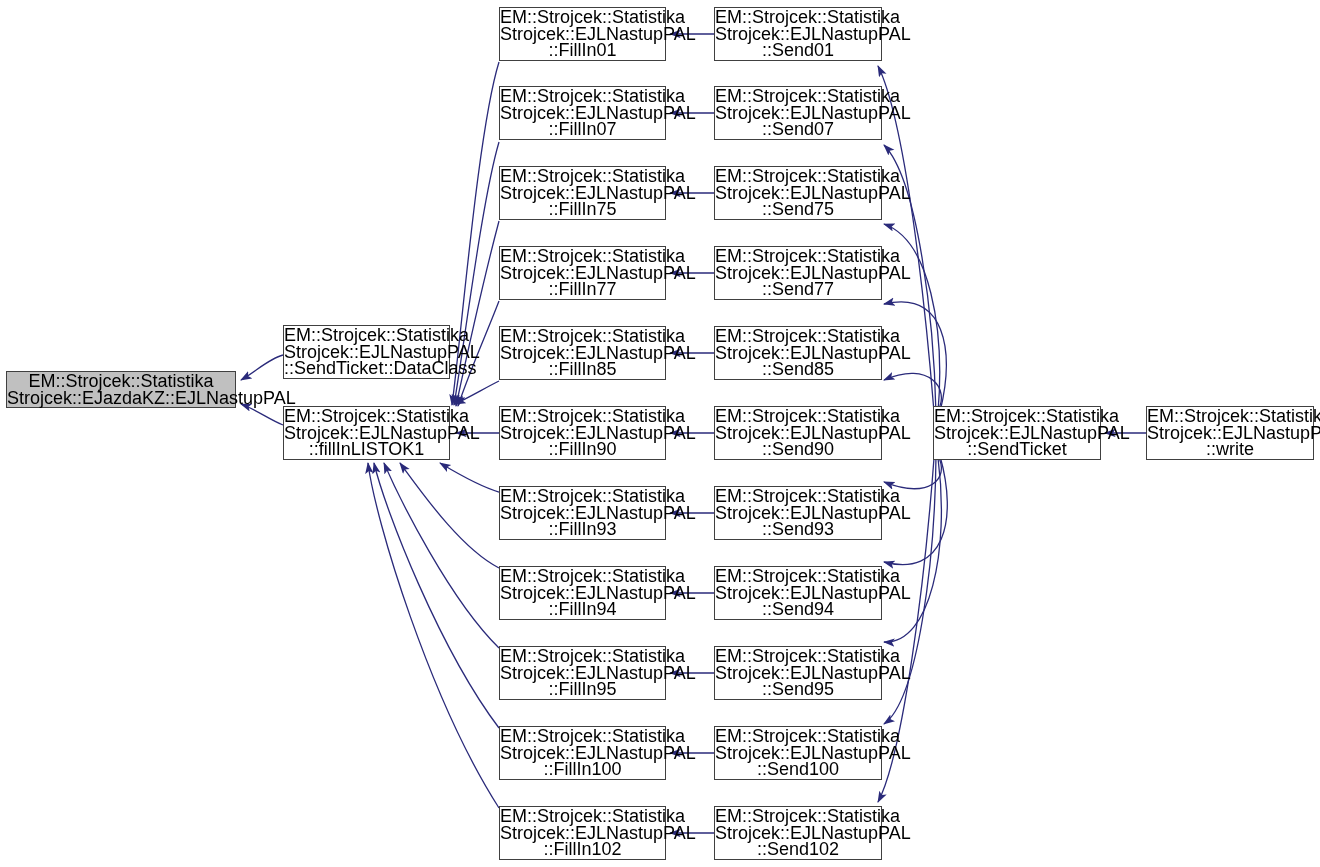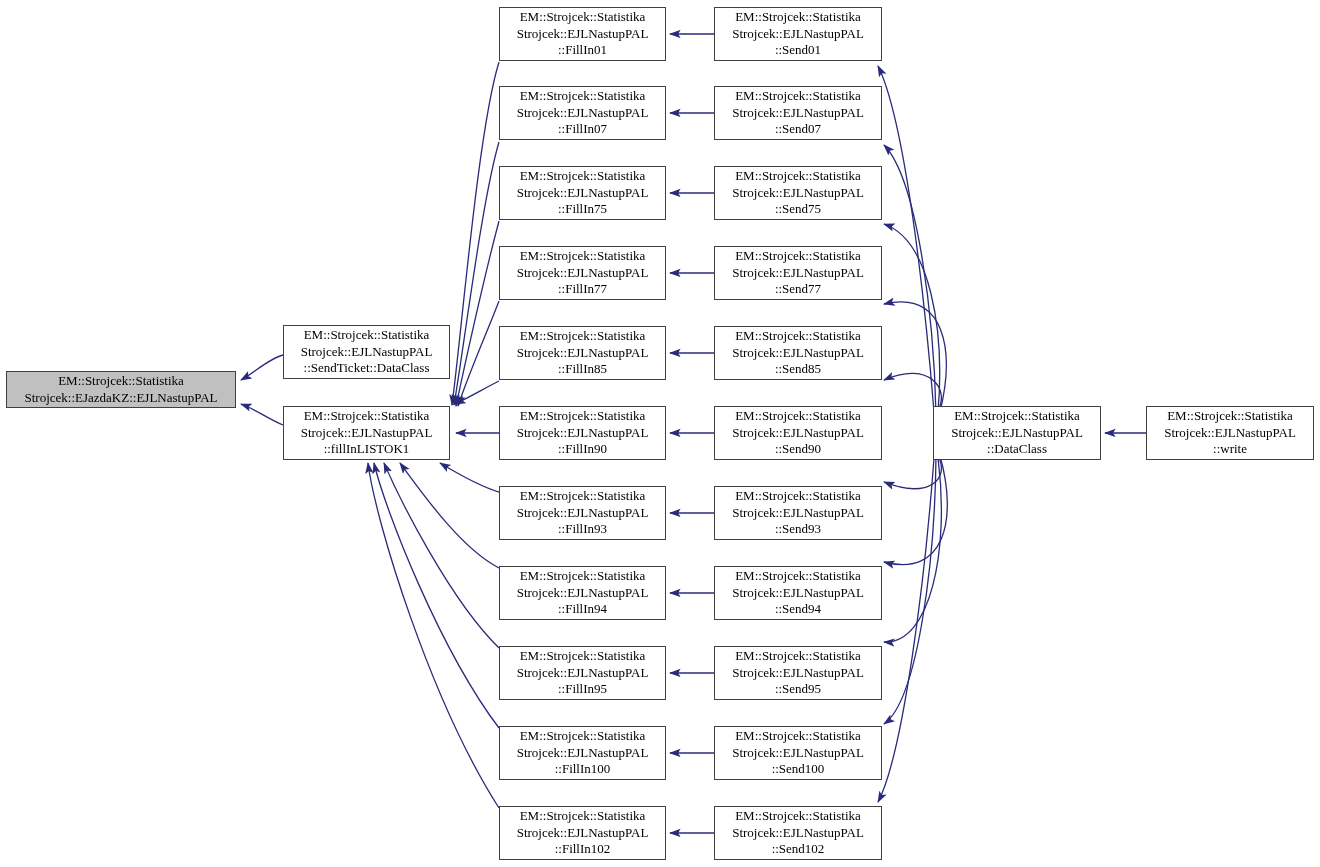--- a/index.html
+++ b/index.html
@@ -22,30 +22,29 @@
     width: 1320px;
     height: 867px;
     pointer-events: none;
   }
   .node {
     position: absolute;
     box-sizing: border-box;
     border: 1px solid #404040;
     background: #ffffff;
     color: #000000;
-    font-size: 13px;
+    font-size: 18px;
     line-height: 16.6px;
     text-align: center;
     display: flex;
     flex-direction: column;
     justify-content: center;
     align-items: center;
     white-space: pre;
     letter-spacing: 0px;
-    font-family: Liberation Serif, serif;
   }
   .node.highlight {
     background: #c0c0c0;
   }
   .node .ln {
     display: block;
     width: 100%;
   }
 </style>
 </head>
@@ -115,16 +114,16 @@
       <div class="node" style="left: 714px; top: 86px; width: 168px; height: 54px; border-color: rgb(64, 64, 64); background: rgb(255, 255, 255); color: rgb(0, 0, 0);"><span class="ln">EM::Strojcek::Statistika</span><span class="ln">Strojcek::EJLNastupPAL</span><span class="ln">::Send07</span></div>
       <div class="node" style="left: 714px; top: 166px; width: 168px; height: 54px; border-color: rgb(64, 64, 64); background: rgb(255, 255, 255); color: rgb(0, 0, 0);"><span class="ln">EM::Strojcek::Statistika</span><span class="ln">Strojcek::EJLNastupPAL</span><span class="ln">::Send75</span></div>
       <div class="node" style="left: 714px; top: 246px; width: 168px; height: 54px; border-color: rgb(64, 64, 64); background: rgb(255, 255, 255); color: rgb(0, 0, 0);"><span class="ln">EM::Strojcek::Statistika</span><span class="ln">Strojcek::EJLNastupPAL</span><span class="ln">::Send77</span></div>
       <div class="node" style="left: 714px; top: 326px; width: 168px; height: 54px; border-color: rgb(64, 64, 64); background: rgb(255, 255, 255); color: rgb(0, 0, 0);"><span class="ln">EM::Strojcek::Statistika</span><span class="ln">Strojcek::EJLNastupPAL</span><span class="ln">::Send85</span></div>
       <div class="node" style="left: 714px; top: 406px; width: 168px; height: 54px; border-color: rgb(64, 64, 64); background: rgb(255, 255, 255); color: rgb(0, 0, 0);"><span class="ln">EM::Strojcek::Statistika</span><span class="ln">Strojcek::EJLNastupPAL</span><span class="ln">::Send90</span></div>
       <div class="node" style="left: 714px; top: 486px; width: 168px; height: 54px; border-color: rgb(64, 64, 64); background: rgb(255, 255, 255); color: rgb(0, 0, 0);"><span class="ln">EM::Strojcek::Statistika</span><span class="ln">Strojcek::EJLNastupPAL</span><span class="ln">::Send93</span></div>
       <div class="node" style="left: 714px; top: 566px; width: 168px; height: 54px; border-color: rgb(64, 64, 64); background: rgb(255, 255, 255); color: rgb(0, 0, 0);"><span class="ln">EM::Strojcek::Statistika</span><span class="ln">Strojcek::EJLNastupPAL</span><span class="ln">::Send94</span></div>
       <div class="node" style="left: 714px; top: 646px; width: 168px; height: 54px; border-color: rgb(64, 64, 64); background: rgb(255, 255, 255); color: rgb(0, 0, 0);"><span class="ln">EM::Strojcek::Statistika</span><span class="ln">Strojcek::EJLNastupPAL</span><span class="ln">::Send95</span></div>
       <div class="node" style="left: 714px; top: 726px; width: 168px; height: 54px; border-color: rgb(64, 64, 64); background: rgb(255, 255, 255); color: rgb(0, 0, 0);"><span class="ln">EM::Strojcek::Statistika</span><span class="ln">Strojcek::EJLNastupPAL</span><span class="ln">::Send100</span></div>
       <div class="node" style="left: 714px; top: 806px; width: 168px; height: 54px; border-color: rgb(64, 64, 64); background: rgb(255, 255, 255); color: rgb(0, 0, 0);"><span class="ln">EM::Strojcek::Statistika</span><span class="ln">Strojcek::EJLNastupPAL</span><span class="ln">::Send102</span></div>
-      <div class="node" style="left: 933px; top: 406px; width: 168px; height: 54px; border-color: rgb(64, 64, 64); background: rgb(255, 255, 255); color: rgb(0, 0, 0);"><span class="ln">EM::Strojcek::Statistika</span><span class="ln">Strojcek::EJLNastupPAL</span><span class="ln">::DataClass</span></div>
+      <div class="node" style="left: 933px; top: 406px; width: 168px; height: 54px; border-color: rgb(64, 64, 64); background: rgb(255, 255, 255); color: rgb(0, 0, 0);"><span class="ln">EM::Strojcek::Statistika</span><span class="ln">Strojcek::EJLNastupPAL</span><span class="ln">::SendTicket</span></div>
       <div class="node" style="left: 1146px; top: 406px; width: 168px; height: 54px; border-color: rgb(64, 64, 64); background: rgb(255, 255, 255); color: rgb(0, 0, 0);"><span class="ln">EM::Strojcek::Statistika</span><span class="ln">Strojcek::EJLNastupPAL</span><span class="ln">::write</span></div>
     </div>
 </div>
 
 </body></html>

